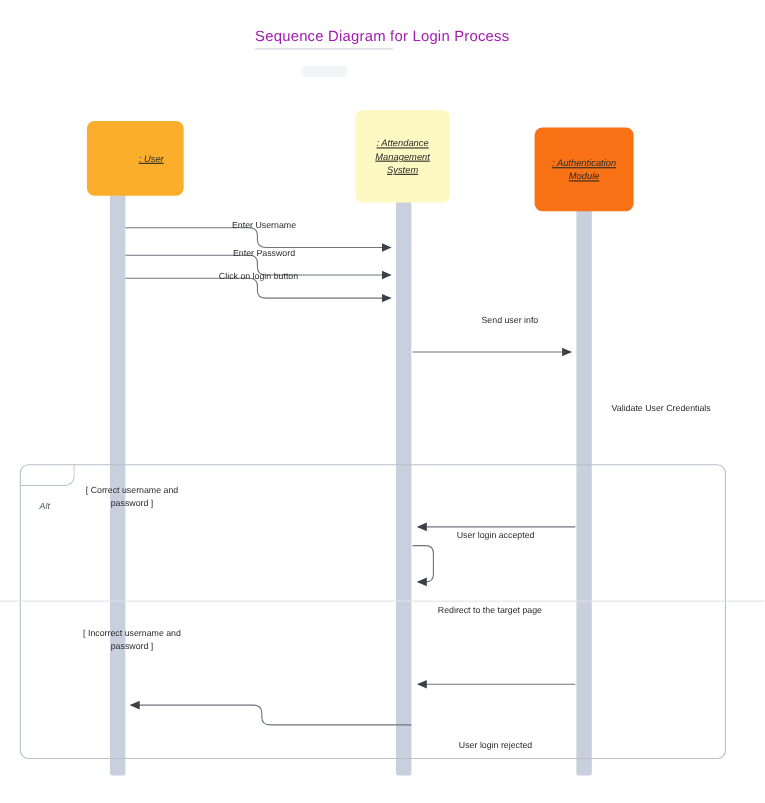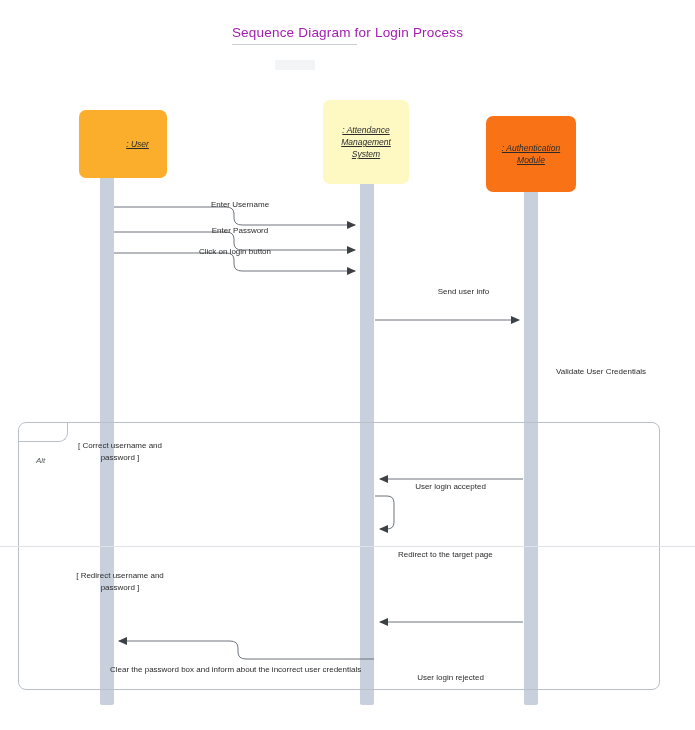--- a/index.html
+++ b/index.html
@@ -123,21 +123,21 @@
   <div class="frag-box" style="left:18px;top:422px;width:642px;height:268px;"></div>
   <div class="frag-tab" style="left:18px;top:422px;width:50px;height:20px;"></div>
   <div class="frag-tab-label" style="left:36px;top:426px;margin-top:30px;">Alt</div>
   <div class="frag-divider" style="left:0px;top:546px;width:695px;"></div>
 
   <div class="guard" style="left:30px;top:440px;">
     <div>[ Correct username and</div>
     <div>password ]</div>
   </div>
   <div class="guard" style="left:30px;top:570px;">
-    <div>[ Redirect username and</div>
+    <div>[ Incorrect username and</div>
     <div>password ]</div>
   </div>
 
   <div class="actor-box" style="left:79px;top:110px;width:88px;height:68px;background:#fbae2b;padding-left:35px;">
     <div>
       <span>: User</span>
     </div>
   </div>
 
   <div class="actor-box" style="left:323px;top:100px;width:86px;height:84px;background:#fef9c3;">
@@ -191,17 +191,16 @@
   <div class="msg-label center" style="left:155px;top:247px;width:160px;">Click on login button</div>
 
   <div class="msg-label center" style="left:375px;top:287px;width:145px;margin-left:16px;">Send user info</div>
 
   <div class="msg-label center" style="left:378px;top:482px;width:145px;">User login accepted</div>
 
   <div class="msg-label" style="left:398px;top:506px;margin-top:44px;">Redirect to the target page</div>
 
   <div class="msg-label center" style="left:378px;top:625px;width:145px;margin-top:48px;">User login rejected</div>
 
-  <div class="msg-label" style="left:110px;top:665px;">Clear the password box and inform about the incorrect user credentials</div>
 
   <div class="msg-label" style="left:556px;top:367px;">Validate User Credentials</div>
 
 </div>
 
 </body></html>

